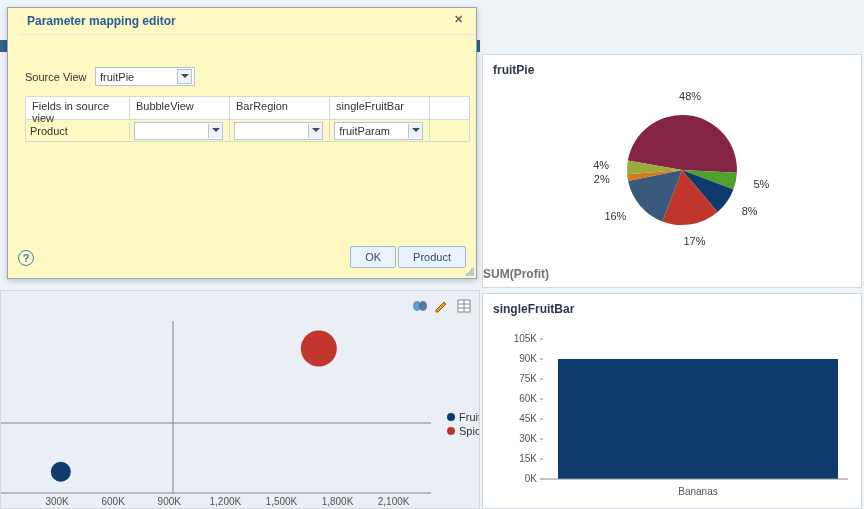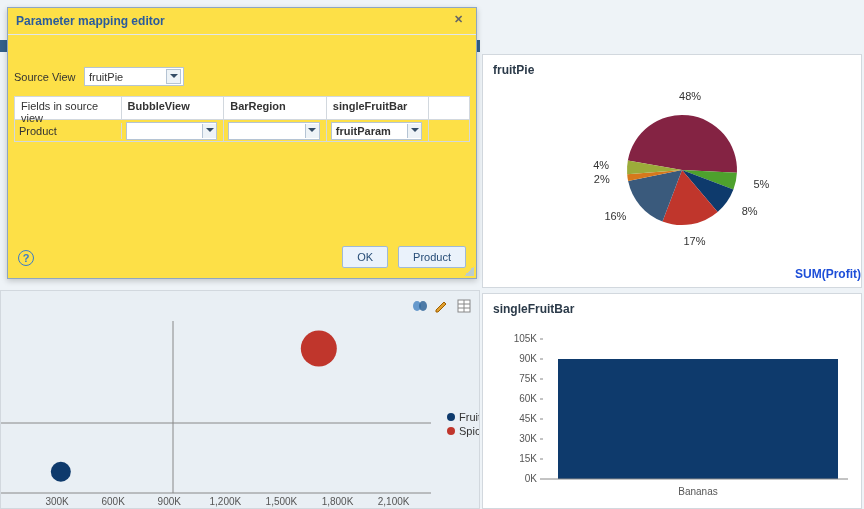--- a/index.html
+++ b/index.html
@@ -5,62 +5,62 @@
   * { box-sizing: border-box; font-family: Arial, Helvetica, sans-serif; }
   body { margin:0; width:864px; height:509px; background:#eef3f7; overflow:hidden; position:relative; }
 
   .bg-stripe { position:absolute; left:0; top:40px; width:480px; height:12px; background:#34608a; }
 
   .chart-area { position:absolute; }
 
   
   .pie-panel { left:482px; top:54px; width:380px; height:234px; background:#fff; border:1px solid #d2d8de; }
   .pie-panel h4 { margin:0; padding:8px 10px; font-size:12px; font-weight:bold; color:#2b3a49; }
-  .pie-caption { text-align:right; font-weight:bold; font-size:12px; color:#1d4ed8; position:absolute; bottom:6px; left:0; right:0; }
+  .pie-caption { text-align:left; font-weight:bold; font-size:12px; color:#737373; position:absolute; bottom:6px; left:0; right:0; }
   .pie-svg { display:block; margin:0 auto; }
   .slice-label { font-size:11px; fill:#333; }
 
   
   .bar-panel { left:482px; top:293px; width:380px; height:216px; background:#fff; border:1px solid #d2d8de; }
   .bar-panel h4 { margin:0; padding:8px 10px; font-size:12px; font-weight:bold; color:#2b3a49; }
   .bar-svg { display:block; margin:0 0 0 10px; }
   .axis-text { font-size:10px; fill:#555; }
 
   
   .bubble-panel { left:0; top:290px; width:480px; height:219px; background:#e9eff4; border:1px solid #d2d8de; }
   .bubble-toolbar { position:absolute; right:6px; top:6px; display:flex; gap:4px; }
   .tool-icon { width:18px; height:18px; display:flex; align-items:center; justify-content:center; cursor:pointer; }
   .tool-icon svg { width:16px; height:16px; }
   .bubble-svg { display:block; }
   .legend-item { font-size:11px; fill:#333; }
 
   
-  .dialog { position:absolute; left:7px; top:7px; width:470px; height:272px; background:#fde047; border:1px solid #8ea6c1; box-shadow:0 2px 6px rgba(0,0,0,.2); }
+  .dialog { position:absolute; left:7px; top:7px; width:470px; height:272px; background:#fef9c3; border:1px solid #8ea6c1; box-shadow:0 2px 6px rgba(0,0,0,.2);padding-left:11px; }
   .dialog-title { padding:6px 8px; font-size:12px; font-weight:bold; color:#2a5b9c; border-bottom:1px solid #e0e6ec; position:relative; }
   .dialog-close { position:absolute; right:6px; top:4px; width:16px; height:16px; cursor:pointer; color:#666; }
   .dialog-close::before { content:"✕"; font-size:11px; }
   .dialog-body { padding:4px 6px; font-size:11px; color:#333; }
   .row { display:flex; align-items:center; margin-bottom:4px;margin-top:28px; }
   .row label { display:inline-block; font-size:11px; }
   .src-label { width:70px; }
   .combo { display:inline-flex; align-items:center; justify-content:space-between; background:#fff; border:1px solid #b5c4d4; height:19px; padding:0 2px 0 4px; font-size:11px; cursor:pointer; }
   .combo .caret { width:15px; height:15px; background:#eef3f7; border:1px solid #b5c4d4; display:flex; align-items:center; justify-content:center; }
   .combo .caret::after { content:""; border:4px solid transparent; border-top-color:#344c66; margin-top:3px; }
   .grid-header { display:flex; border:1px solid #d2d8de; border-bottom:none; background:#fff; height:24px; }
   .grid-header > div { border-right:1px solid #d2d8de; border-bottom:1px solid #d2d8de; padding:3px 6px; font-size:11px; background:#fff; }
   .grid-row { display:flex; border:1px solid #d2d8de; border-top:none; height:22px;align-items:center; }
   .grid-row > div { border-right:1px solid #d2d8de; padding:2px 4px; font-size:11px; display:flex; align-items:center; }
   .col1 { width:108px; }
-  .col2, .col3, .col4 { width:104px;font-weight:bold; }
+  .col2, .col3, .col4 { width:104px; }
   .col5 { width:40px; border-right:none !important; }
   .mini-combo { width:calc(100% - 2px); height:18px; display:inline-flex; align-items:center; justify-content:space-between; border:1px solid #b5c4d4; background:#fff; cursor:pointer; padding-left:4px; font-size:11px; }
   .mini-combo .caret { width:14px; height:14px; background:#eef3f7; border-left:1px solid #b5c4d4; display:flex; align-items:center; justify-content:center; }
   .mini-combo .caret::after { content:""; border:4px solid transparent; border-top-color:#344c66; margin-top:3px; }
 
-  .dialog-buttons { position:absolute; right:10px; bottom:10px; display:flex; gap:10px; }
+  .dialog-buttons { position:absolute; right:10px; bottom:10px; display:flex; gap:2px; }
   .dlg-btn { border:1px solid #9fb9d8; background:#eaf2fb; padding:4px 14px; font-size:11px; color:#274d77; cursor:pointer; border-radius:2px; }
   .help-icon { position:absolute; left:10px; bottom:12px; width:16px; height:16px; border-radius:50%; border:1.5px solid #3a7cc7; color:#3a7cc7; font-size:11px; font-weight:bold; display:flex; align-items:center; justify-content:center; cursor:pointer; }
   .resize-grip { position:absolute; right:2px; bottom:2px; width:10px; height:10px; background:linear-gradient(135deg, transparent 50%, #bcc 50%); cursor:nwse-resize; }
 </style>
 </head>
 <body>
 
 <div class="bg-stripe"></div>
 
 <div class="chart-area pie-panel">

